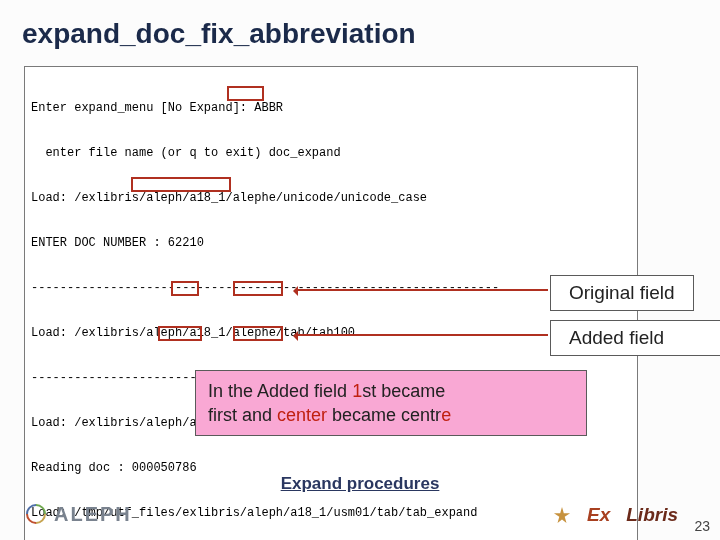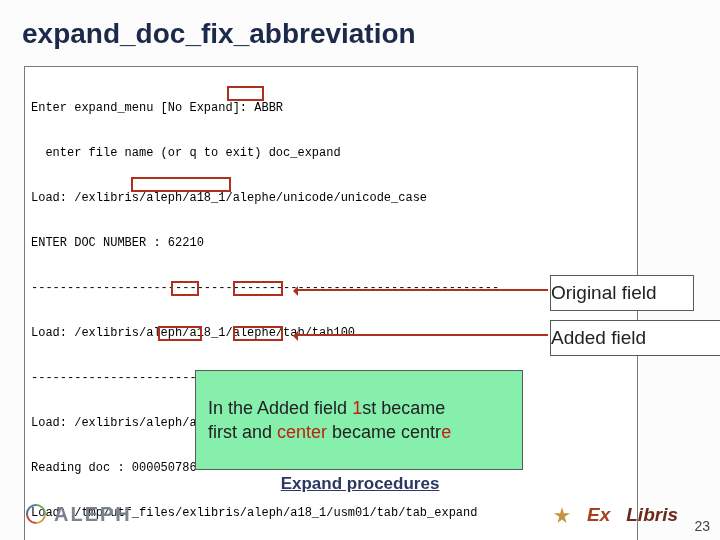--- a/index.html
+++ b/index.html
@@ -41,21 +41,21 @@
   .hl-1st    { left: 171px; top: 281px; width:  28px; height: 15px; }
   .hl-center { left: 233px; top: 281px; width:  50px; height: 15px; }
   .hl-first  { left: 158px; top: 326px; width:  44px; height: 15px; }
   .hl-centre { left: 233px; top: 326px; width:  50px; height: 15px; }
   .callout {
     position: absolute;
     background: #fff;
     border: 1px solid #5a5a5a;
     font-size: 19px;
     color: #222;
-    padding: 6px 0;
+    padding: 6px 18px;
   }
   .co-orig  { left: 550px; top: 275px; width: 144px; }
   .co-added { left: 550px; top: 320px; width: 172px; }
   .arr {
     position: absolute;
     height: 0;
     border-top: 2px solid #b03020;
     pointer-events: none;
   }
   .arr::before {
@@ -63,26 +63,26 @@
     position: absolute;
     left: -7px; top: -5px;
     border: 5px solid transparent;
     border-right-color: #b03020;
   }
   .arr-orig  { left: 295px; top: 289px; width: 253px; }
   .arr-added { left: 295px; top: 334px; width: 253px; }
   .explain {
     position: absolute;
     left: 195px; top: 370px;
-    width: 328px;
+    width: 392px;
     border: 1px solid #5a5a5a;
-    background: #86efac;
+    background: #f9a8d4;
     font-size: 18px;
     line-height: 24px;
-    padding: 25px 12px;
+    padding: 8px 12px;
     color: #222;
   }
   .explain .r { color: #c02010; }
   .footer-link {
     position: absolute;
     left: 0; right: 0;
     top: 474px;
     text-align: center;
     font-size: 17px;
     color: #2a3760;

